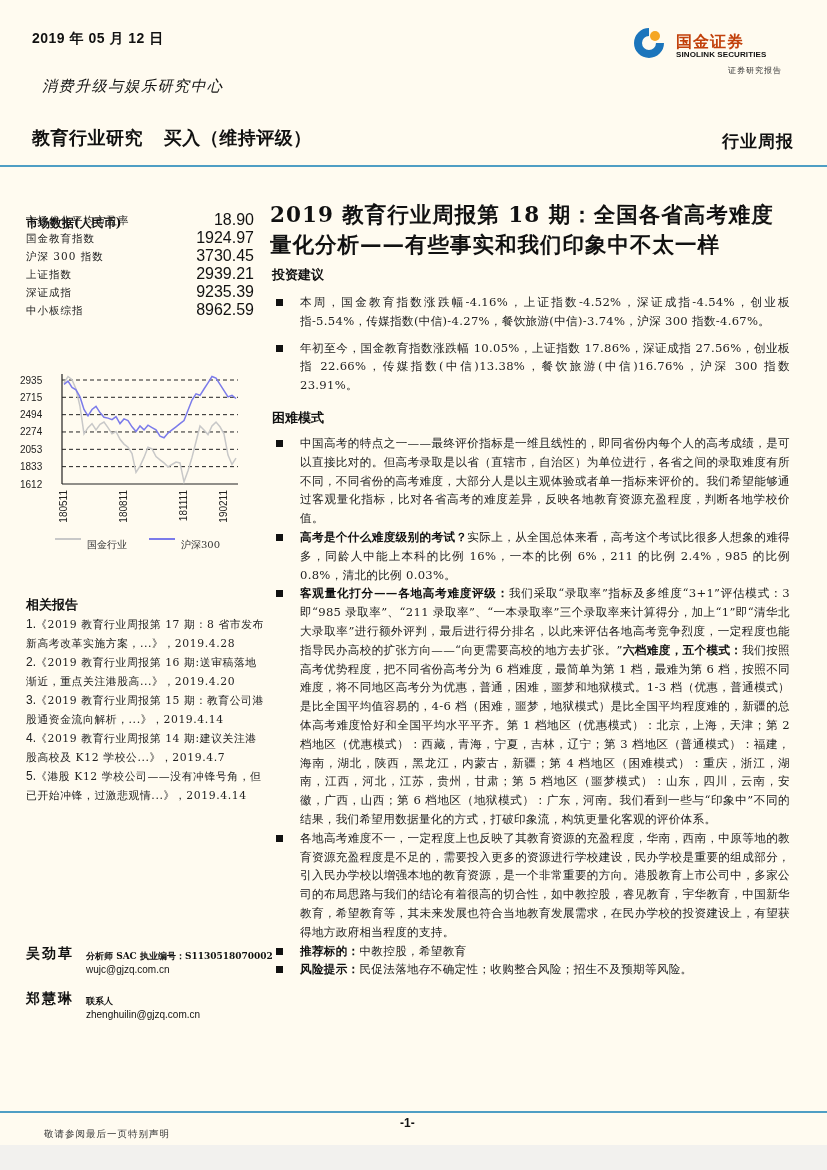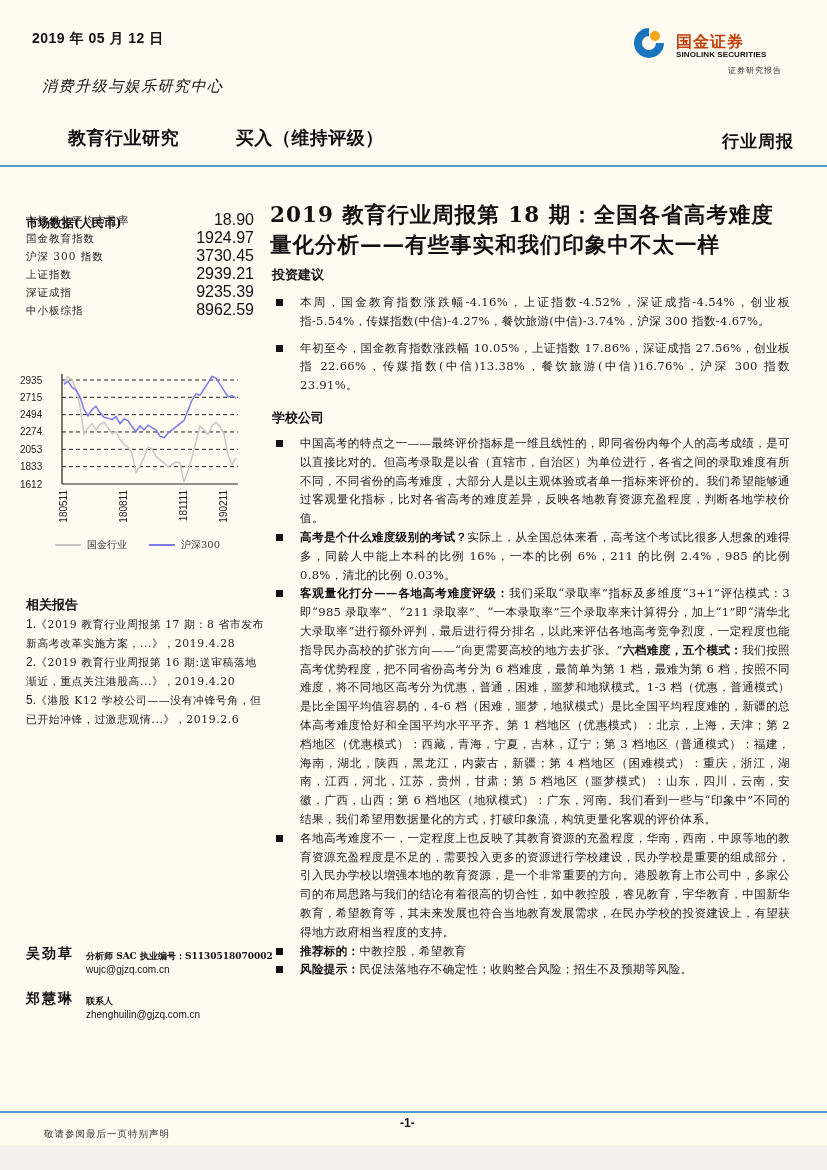--- a/index.html
+++ b/index.html
@@ -16,35 +16,35 @@
   }
   .abs { position: absolute; }
   .date { left: 32px; top: 30px; font-family: "Liberation Sans", sans-serif; font-weight: bold; font-size: 14px; letter-spacing: 0.5px; }
   .center { left: 42px; top: 77px; font-family: "DejaVu Serif", serif; font-size: 15px; font-style: italic; font-weight: normal; letter-spacing: 1.5px; }
   .logo { left: 628px; top: 22px; width: 170px; height: 60px; }
   .logo-mark { position: absolute; left: 4px; top: 4px; width: 34px; height: 34px; }
   .logo-cn { position: absolute; left: 48px; top: 4px; font-weight: bold; font-size: 16px; letter-spacing: 1px; color: #c2410c; margin-top: 6px; }
   .logo-en { position: absolute; left: 48px; top: 28px; font-family: "Liberation Sans", sans-serif; font-weight: bold; font-size: 8px; letter-spacing: 0.1px; color: #111; }
   .logo-sub { position: absolute; left: 100px; top: 43px; font-family: "DejaVu Serif", serif; font-size: 8px; color: #333; letter-spacing: 1px; }
   .title-row { left: 32px; top: 126px; font-weight: bold; font-size: 18px; letter-spacing: 0.5px; }
-  .title-row span { margin-right: 14px; margin-left: 36px; }
+  .title-row span { margin-right: 14px; }
   .weekly { right: 33px; top: 130px; font-family: Liberation Mono, monospace; font-size: 17px; font-weight: bold; letter-spacing: 1px; }
   .rule { left: 0; width: 827px; height: 2px; background: #4f9ec4; }
   .rule.top { top: 165px; }
   .rule.bot { top: 1111px; }
 
   
   .mkt-title { left: 26px; top: 215px; font-family: "DejaVu Serif", serif; font-weight: bold; font-size: 12px; }
   .mkt-table { left: 26px; top: 211px; width: 228px; font-size: 11px; }
   .mkt-row { display: flex; justify-content: space-between; height: 18px; line-height: 18px; }
   .mkt-row .lbl { font-family: "DejaVu Serif", serif; color: #222; letter-spacing: 1px; font-size: 10.5px; }
   .mkt-row .val { font-family: "Liberation Sans", sans-serif; font-size: 16px; }
 
   .chart { left: 20px; top: 368px; width: 230px; height: 200px; }
-  .legend { left: 55px; top: 538px; font-size: 10px; color: #333; display: flex; align-items: center; gap: 6px; font-family: "DejaVu Serif", serif; }
+  .legend { left: 55px; top: 538px; font-size: 10px; color: #333; display: flex; align-items: flex-start; gap: 6px; font-family: "DejaVu Serif", serif; }
   .legend .line { display: inline-block; width: 26px; height: 2px; }
 
   .rel-title { left: 26px; top: 596px; font-family: "DejaVu Serif", serif; font-weight: bold; font-size: 13px; }
   .rel-list { left: 26px; top: 615px; width: 240px; font-size: 10.8px; line-height: 18.5px; color: #222; }
   .rel-item { margin: 0; font-family: "DejaVu Serif", serif; letter-spacing: 0.6px; }
   .rel-item .num { font-family: "Liberation Sans", sans-serif; font-size: 12px; letter-spacing: 0; }
 
   .author { left: 26px; font-family: "DejaVu Serif", serif; font-size: 14px; font-weight: bold; letter-spacing: 2px; }
   .author.a1 { top: 945px; }
   .author.a2 { top: 990px; }
@@ -152,21 +152,23 @@
     <span>国金行业</span>
     <span style="width:10px;display:inline-block"></span>
     <span class="line" style="background:#7b7bea"></span>
     <span>沪深300</span>
   </div>
 
   <div class="abs rel-title">相关报告</div>
   <div class="abs rel-list">
     <p class="rel-item"><span class="num">1.</span><span>《2019 教育行业周报第 17 期：8 省市发布新高考改革实施方案，...》，2019.4.28</span></p>
     <p class="rel-item"><span class="num">2.</span><span>《2019 教育行业周报第 16 期:送审稿落地渐近，重点关注港股高...》，2019.4.20</span></p>
-    <p class="rel-item"><span class="num">5.</span><span>《港股 K12 学校公司——没有冲锋号角，但已开始冲锋，过激悲观情...》，2019.2.6</span></p>
+    <p class="rel-item"><span class="num">3.</span><span>《2019 教育行业周报第 15 期：教育公司港股通资金流向解析，...》，2019.4.14</span></p>
+    <p class="rel-item"><span class="num">4.</span><span>《2019 教育行业周报第 14 期:建议关注港股高校及 K12 学校公...》，2019.4.7</span></p>
+    <p class="rel-item"><span class="num">5.</span><span>《港股 K12 学校公司——没有冲锋号角，但已开始冲锋，过激悲观情...》，2019.4.14</span></p>
   </div>
 
   <div class="abs author a1">吴劲草</div>
   <div class="abs ainfo i1">
     <div class="role">分析师 SAC 执业编号：S1130518070002</div>
     <div class="email">wujc@gjzq.com.cn</div>
   </div>
   <div class="abs author a2">郑慧琳</div>
   <div class="abs ainfo i2">
     <div class="role">联系人</div>
@@ -174,21 +176,21 @@
   </div>
 
   <div class="abs report-title">2019 教育行业周报第 18 期：全国各省高考难度量化分析——有些事实和我们印象中不太一样</div>
 
   <div class="abs sec-title s1">投资建议</div>
   <div class="abs bullets b1">
     <div class="bullet">本周，国金教育指数涨跌幅-4.16%，上证指数-4.52%，深证成指-4.54%，创业板指-5.54%，传媒指数(中信)-4.27%，餐饮旅游(中信)-3.74%，沪深 300 指数-4.67%。</div>
     <div class="bullet">年初至今，国金教育指数涨跌幅 10.05%，上证指数 17.86%，深证成指 27.56%，创业板指 22.66%，传媒指数(中信)13.38%，餐饮旅游(中信)16.76%，沪深 300 指数 23.91%。</div>
   </div>
 
-  <div class="abs sec-title s2">学校公司</div>
+  <div class="abs sec-title s2">困难模式</div>
   <div class="abs bullets b2">
     <div class="bullet"><b></b><span>中国高考的特点之一——最终评价指标是一维且线性的，即同省份内每个人的高考成绩，是可以直接比对的。但高考录取是以省（直辖市，自治区）为单位进行，各省之间的录取难度有所不同，不同省份的高考难度，大部分人是以主观体验或者单一指标来评价的。我们希望能够通过客观量化指标，比对各省高考的难度差异，反映各地教育资源充盈程度，判断各地学校价值。</span></div>
     <div class="bullet"><b>高考是个什么难度级别的考试？</b><span>实际上，从全国总体来看，高考这个考试比很多人想象的难得多，同龄人中能上本科的比例 16%，一本的比例 6%，211 的比例 2.4%，985 的比例 0.8%，清北的比例 0.03%。</span></div>
     <div class="bullet"><b>客观量化打分——各地高考难度评级：</b><span>我们采取“录取率”指标及多维度“3+1”评估模式：3 即“985 录取率”、“211 录取率”、“一本录取率”三个录取率来计算得分，加上“1”即“清华北大录取率”进行额外评判，最后进行得分排名，以此来评估各地高考竞争烈度，一定程度也能指导民办高校的扩张方向——“向更需要高校的地方去扩张。”</span><b>六档难度，五个模式：</b><span>我们按照高考优势程度，把不同省份高考分为 6 档难度，最简单为第 1 档，最难为第 6 档，按照不同难度，将不同地区高考分为优惠，普通，困难，噩梦和地狱模式。1-3 档（优惠，普通模式）是比全国平均值容易的，4-6 档（困难，噩梦，地狱模式）是比全国平均程度难的，新疆的总体高考难度恰好和全国平均水平平齐。第 1 档地区（优惠模式）：北京，上海，天津；第 2 档地区（优惠模式）：西藏，青海，宁夏，吉林，辽宁；第 3 档地区（普通模式）：福建，海南，湖北，陕西，黑龙江，内蒙古，新疆；第 4 档地区（困难模式）：重庆，浙江，湖南，江西，河北，江苏，贵州，甘肃；第 5 档地区（噩梦模式）：山东，四川，云南，安徽，广西，山西；第 6 档地区（地狱模式）：广东，河南。我们看到一些与“印象中”不同的结果，我们希望用数据量化的方式，打破印象流，构筑更量化客观的评价体系。</span></div>
     <div class="bullet"><b></b><span>各地高考难度不一，一定程度上也反映了其教育资源的充盈程度，华南，西南，中原等地的教育资源充盈程度是不足的，需要投入更多的资源进行学校建设，民办学校是重要的组成部分，引入民办学校以增强本地的教育资源，是一个非常重要的方向。港股教育上市公司中，多家公司的布局思路与我们的结论有着很高的切合性，如中教控股，睿见教育，宇华教育，中国新华教育，希望教育等，其未来发展也符合当地教育发展需求，在民办学校的投资建设上，有望获得地方政府相当程度的支持。</span></div>
     <div class="bullet"><b>推荐标的：</b><span>中教控股，希望教育</span></div>
     <div class="bullet"><b>风险提示：</b><span>民促法落地存不确定性；收购整合风险；招生不及预期等风险。</span></div>
   </div>
 
   <div class="abs rule bot"></div>

